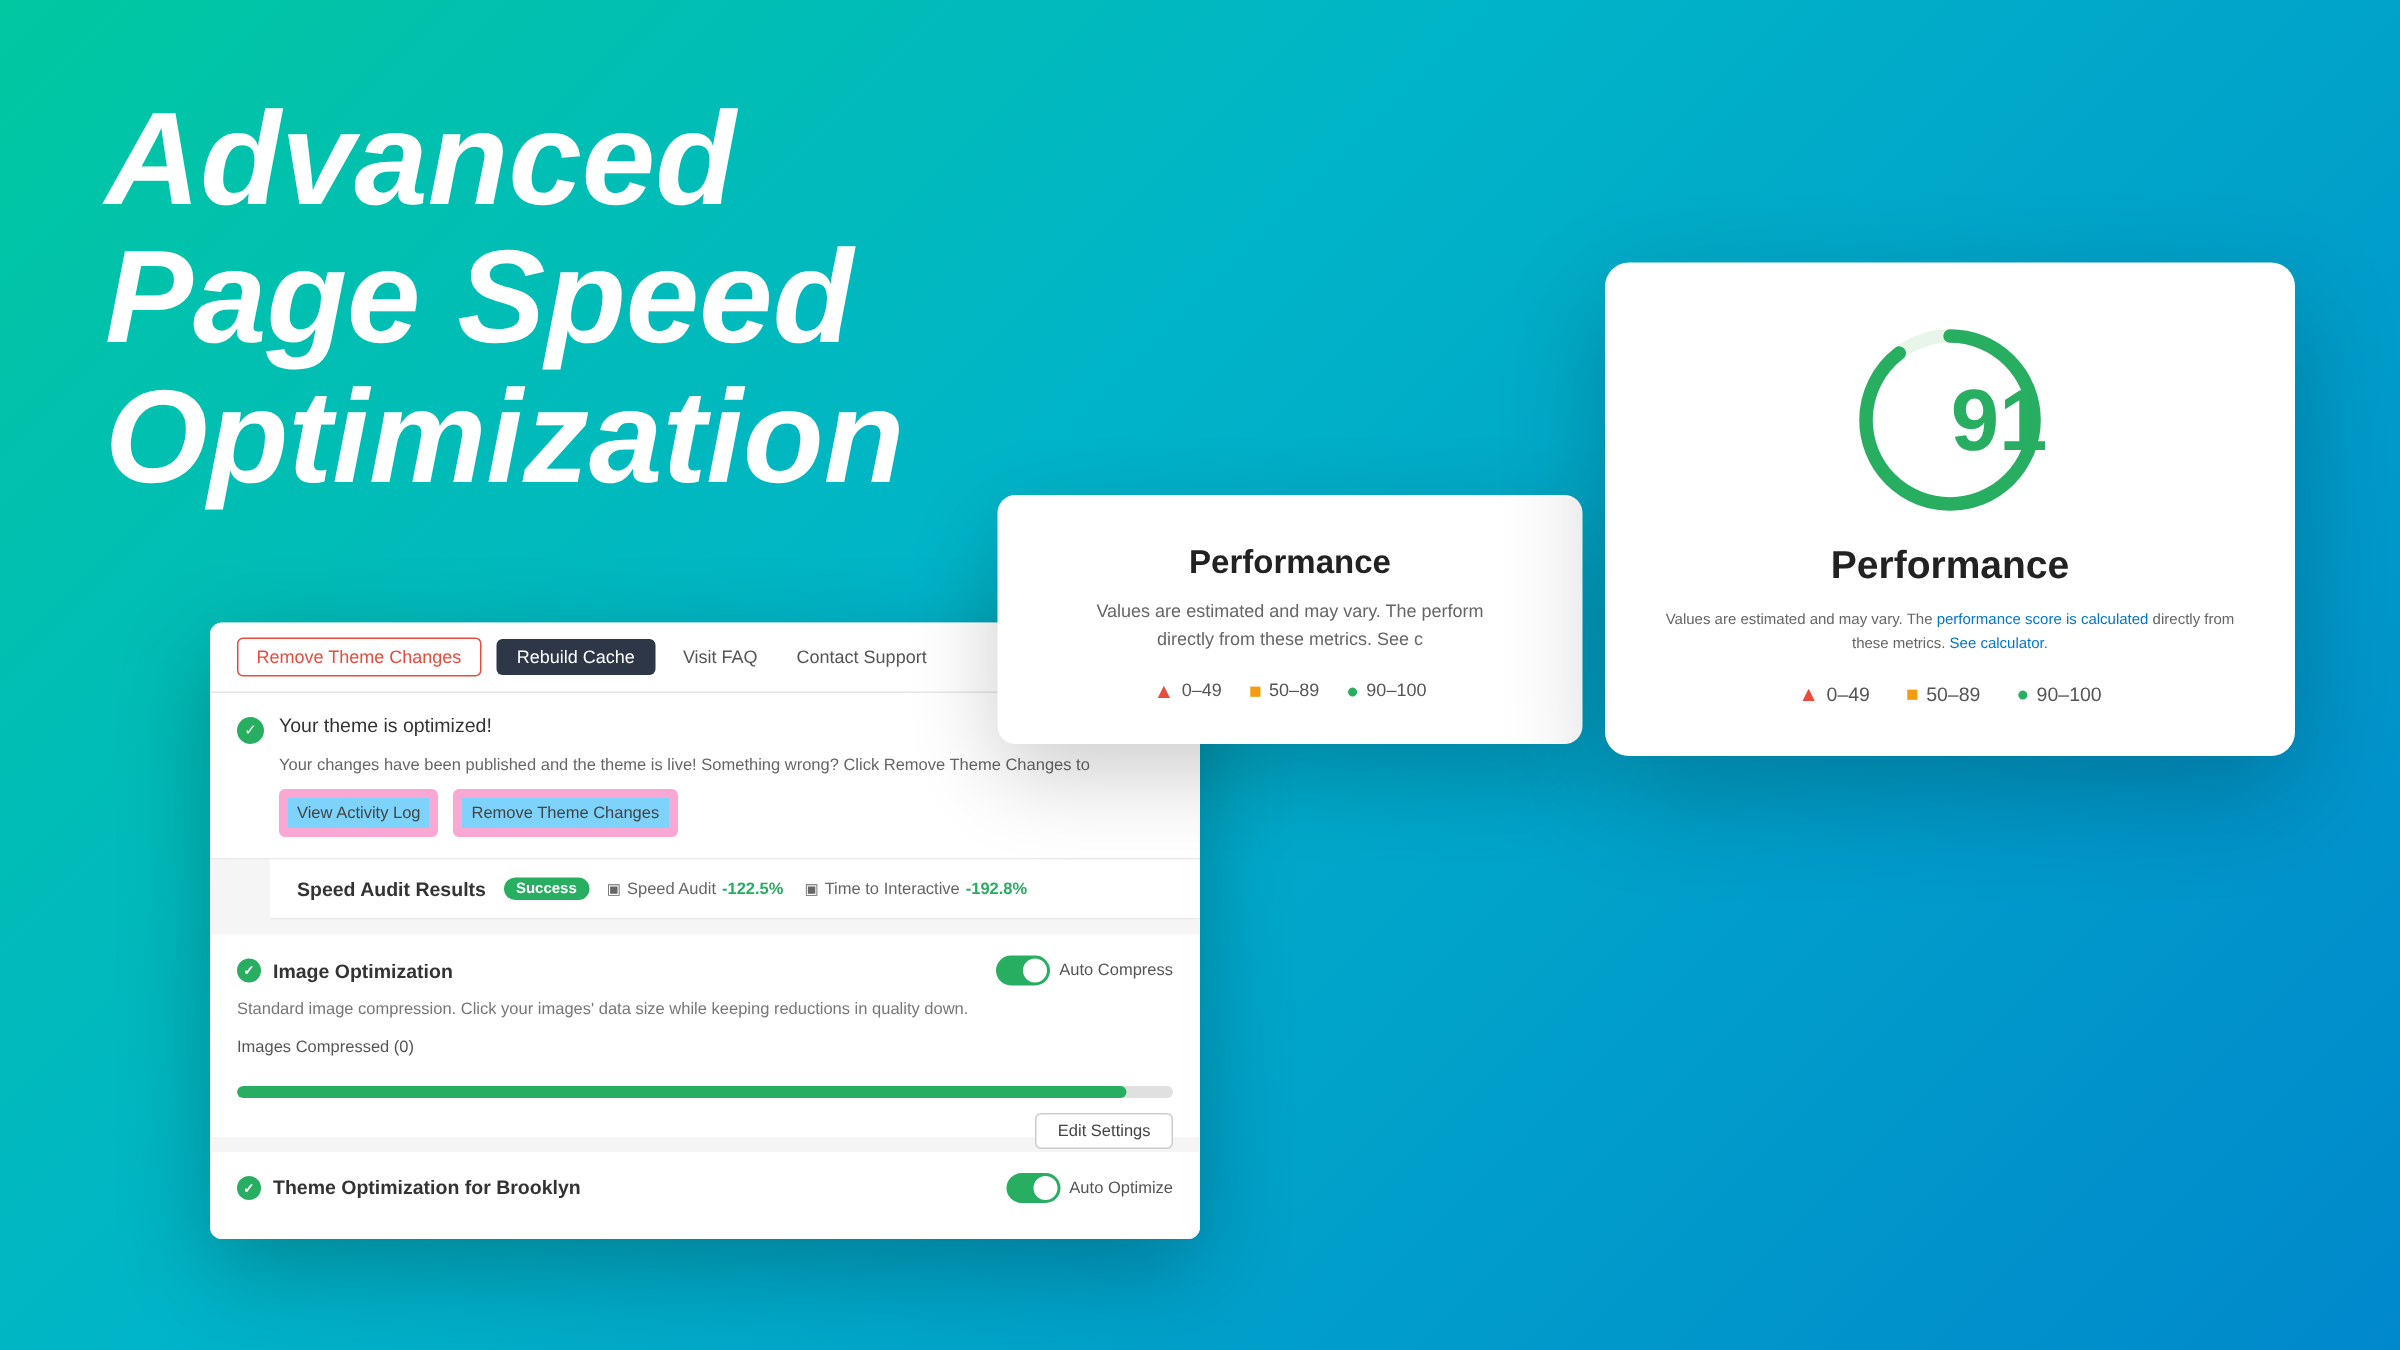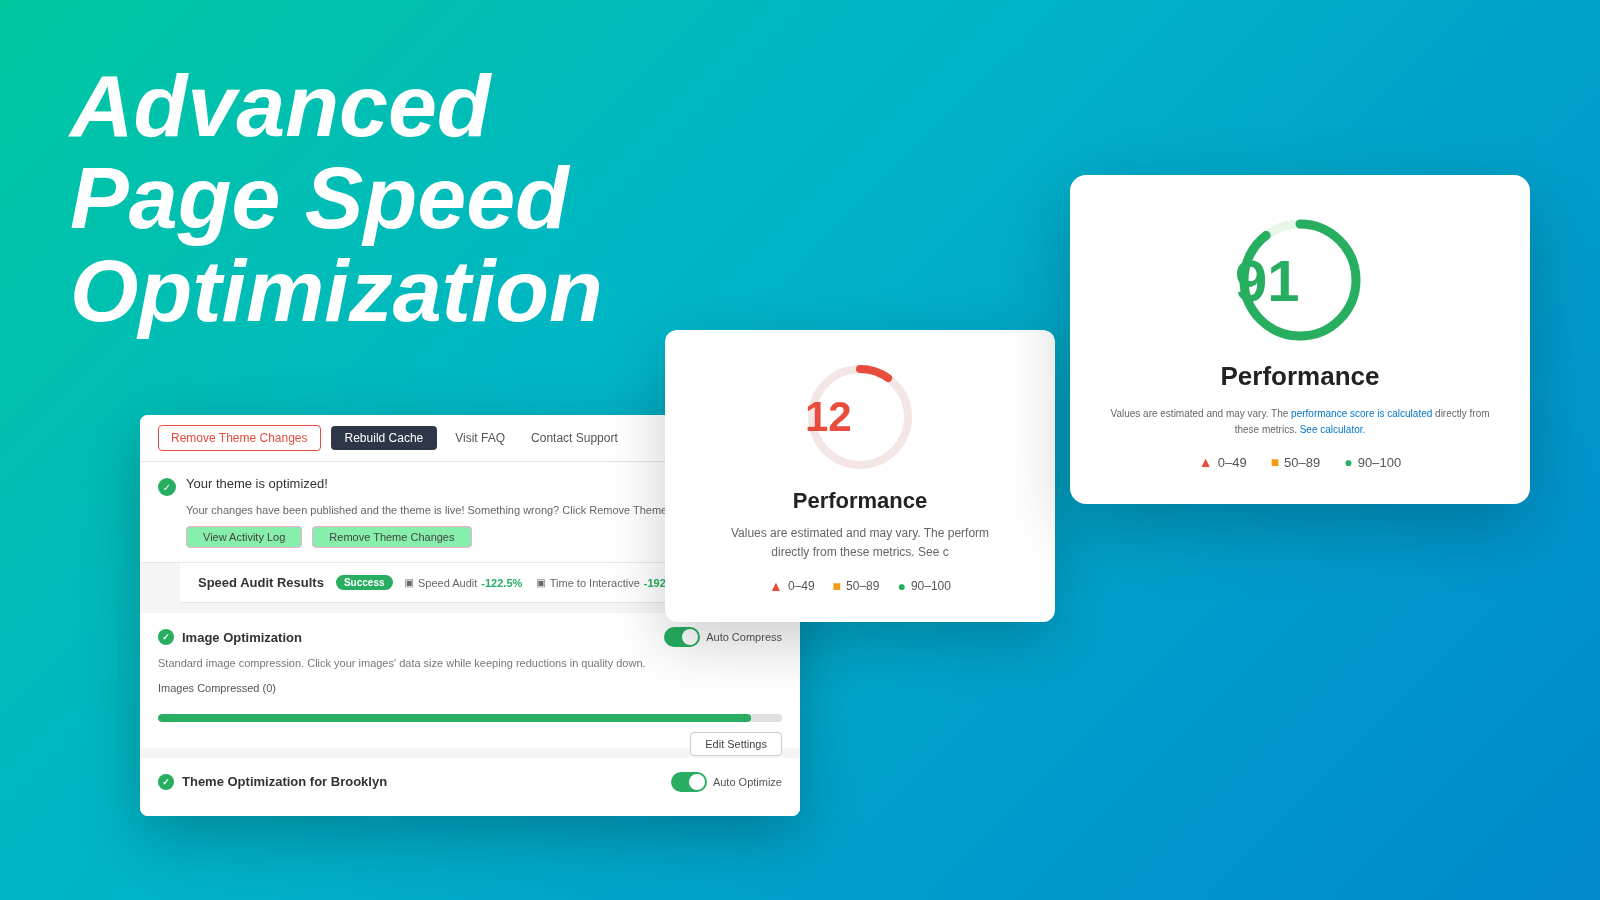--- a/index.html
+++ b/index.html
@@ -113,23 +113,23 @@
       line-height: 1.4;
     }
 
     .success-actions {
       display: flex;
       gap: 10px;
       margin-top: 8px;
     }
 
     .btn-activity {
-      padding: 4px 16px;
-      border: 1px solid #f9a8d4;
-      background: #86efac;
+      padding: 4px 6px;
+      border: 6px solid #f9a8d4;
+      background: #7dd3fc;
       border-radius: 4px;
       font-size: 11px;
       cursor: pointer;
       color: #444;
     }
 
     .speed-audit {
       background: white;
       padding: 12px 18px;
       display: flex;
@@ -297,21 +297,21 @@
       justify-content: center;
       margin-bottom: 16px;
     }
 
     .score-circle {
       width: 110px;
       height: 110px;
       position: relative;
       display: flex;
       align-items: center;
-      justify-content: flex-start;
+      justify-content: flex-end;
     }
 
     .score-number-12 {
       font-size: 42px;
       font-weight: 700;
       color: #e74c3c;
       z-index: 1;
     }
 
     .score-number-91 {
@@ -463,30 +463,20 @@
         <div class="toggle-wrap">
           <div class="toggle"></div>
           <span class="toggle-label">Auto Optimize</span>
         </div>
       </div>
     </div>
   </div>
 </div>
 
 <div class="perf-card-12">
-  <div class="score-circle-wrap">
-    <div class="score-circle">
-
-      <svg class="circle-svg" viewBox="0 0 110 110">
-        <circle cx="55" cy="55" r="48" fill="none" stroke="#f5e6e6" stroke-width="8"></circle>
-        <circle cx="55" cy="55" r="48" fill="none" stroke="#e74c3c" stroke-width="8" stroke-dasharray="30 272" stroke-linecap="round"></circle>
-      </svg>
-      <span class="score-number-12">12</span>
-    </div>
-  </div>
   <div class="perf-title">Performance</div>
   <p class="perf-desc">
     <span>Values are estimated and may vary. The perform</span><br>
     <span>directly from these metrics. See c</span>
   </p>
   <div class="legend">
     <div class="legend-item">
       <span class="legend-dot-red">▲</span>
       <span>0–49</span>
     </div>

